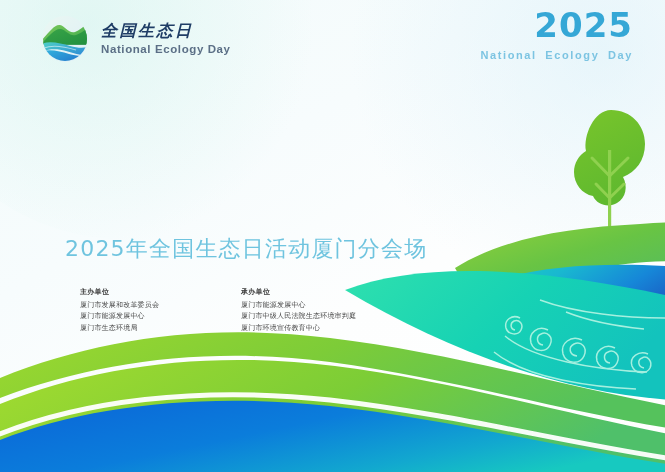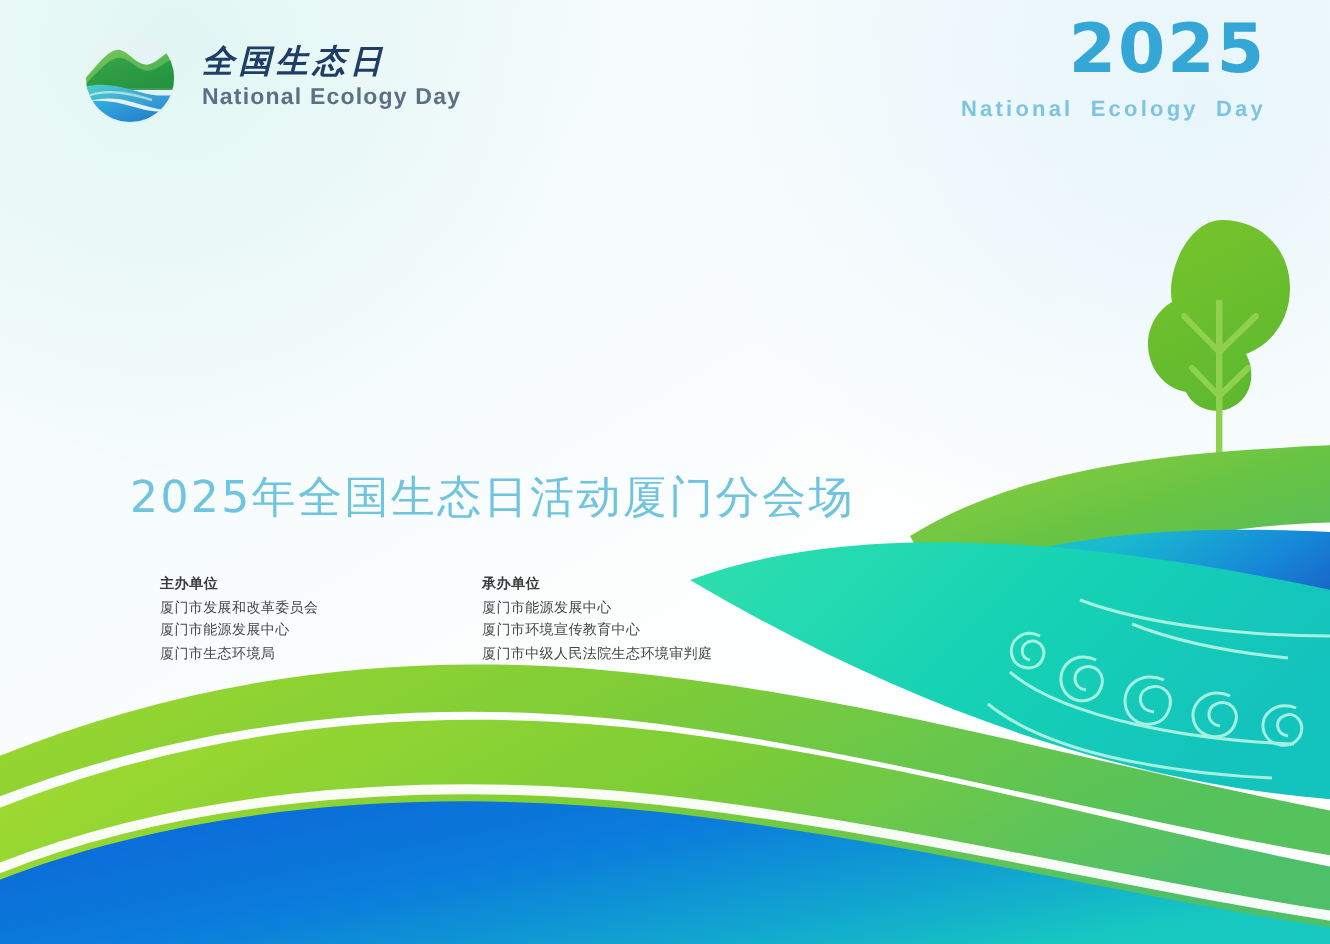--- a/index.html
+++ b/index.html
@@ -261,18 +261,18 @@
   <div class="credits">
     <div class="credit-col">
       <div class="credit-head">主办单位</div>
       <div class="credit-item">厦门市发展和改革委员会</div>
       <div class="credit-item">厦门市能源发展中心</div>
       <div class="credit-item">厦门市生态环境局</div>
     </div>
     <div class="credit-col">
       <div class="credit-head">承办单位</div>
       <div class="credit-item">厦门市能源发展中心</div>
+      <div class="credit-item">厦门市中级人民法院生态环境审判庭</div>
       <div class="credit-item">厦门市环境宣传教育中心</div>
-      <div class="credit-item">厦门市中级人民法院生态环境审判庭</div>
     </div>
   </div>
 
 </div>
 
 </body></html>

